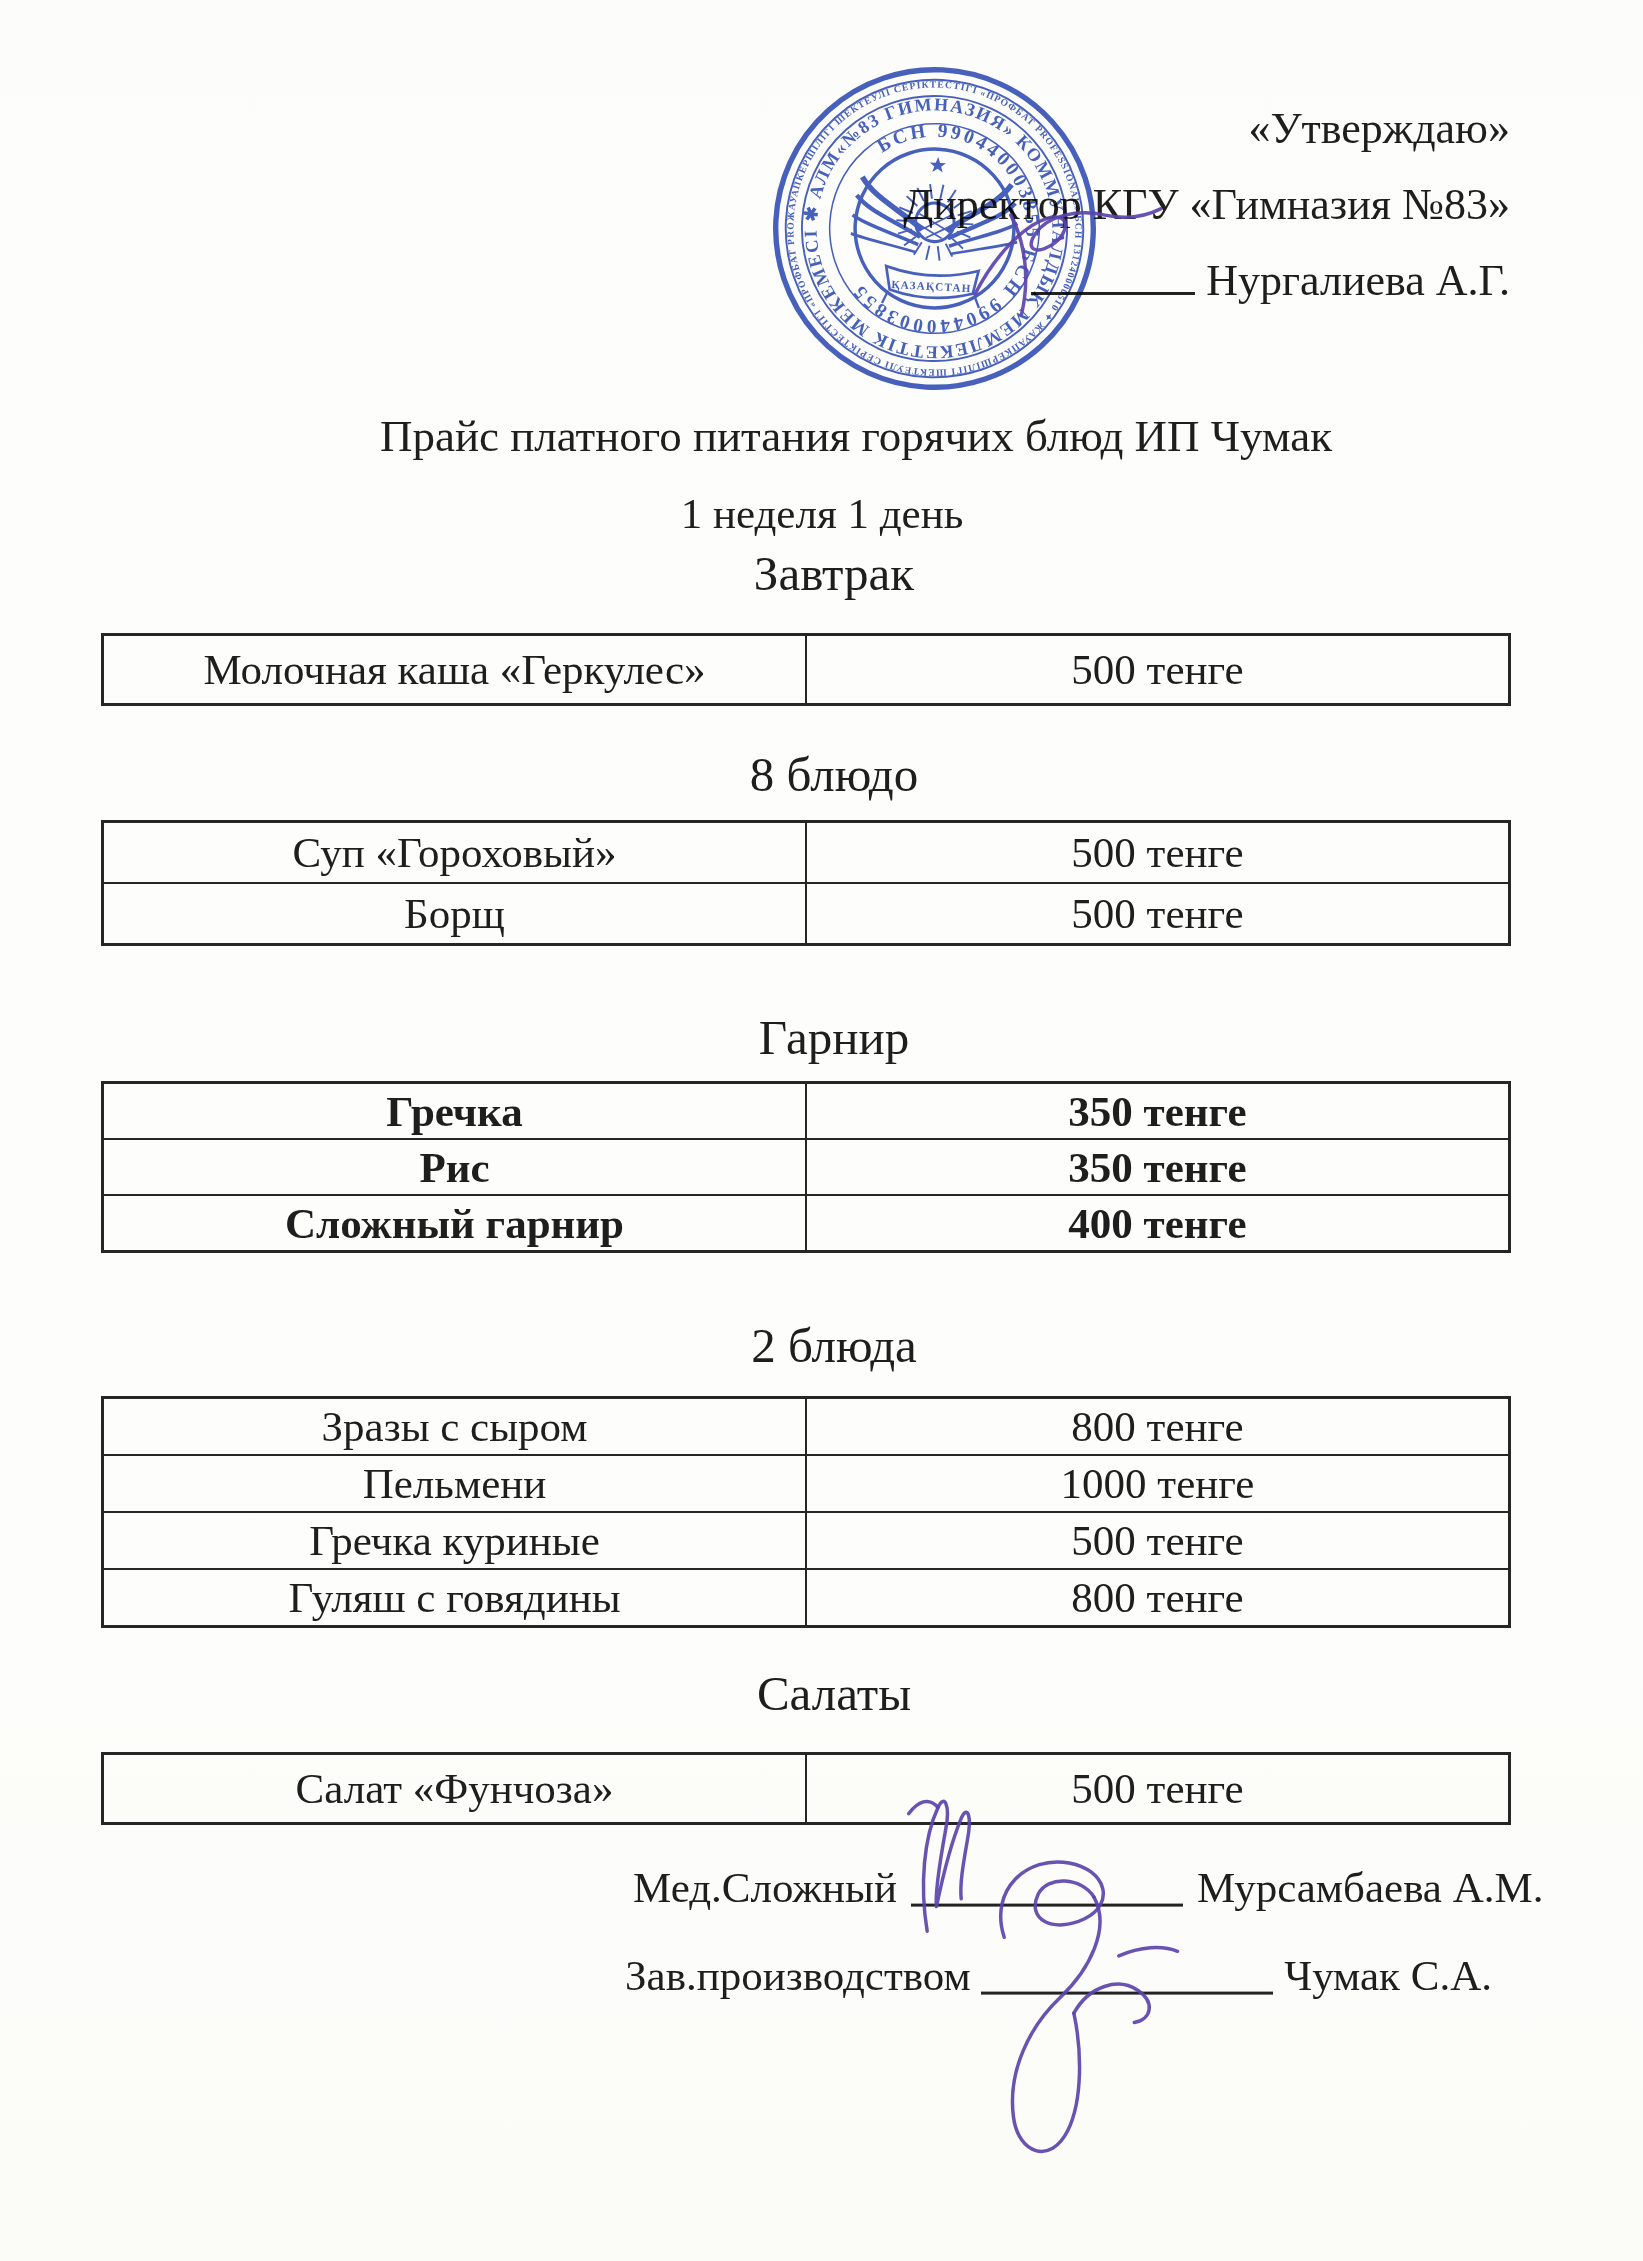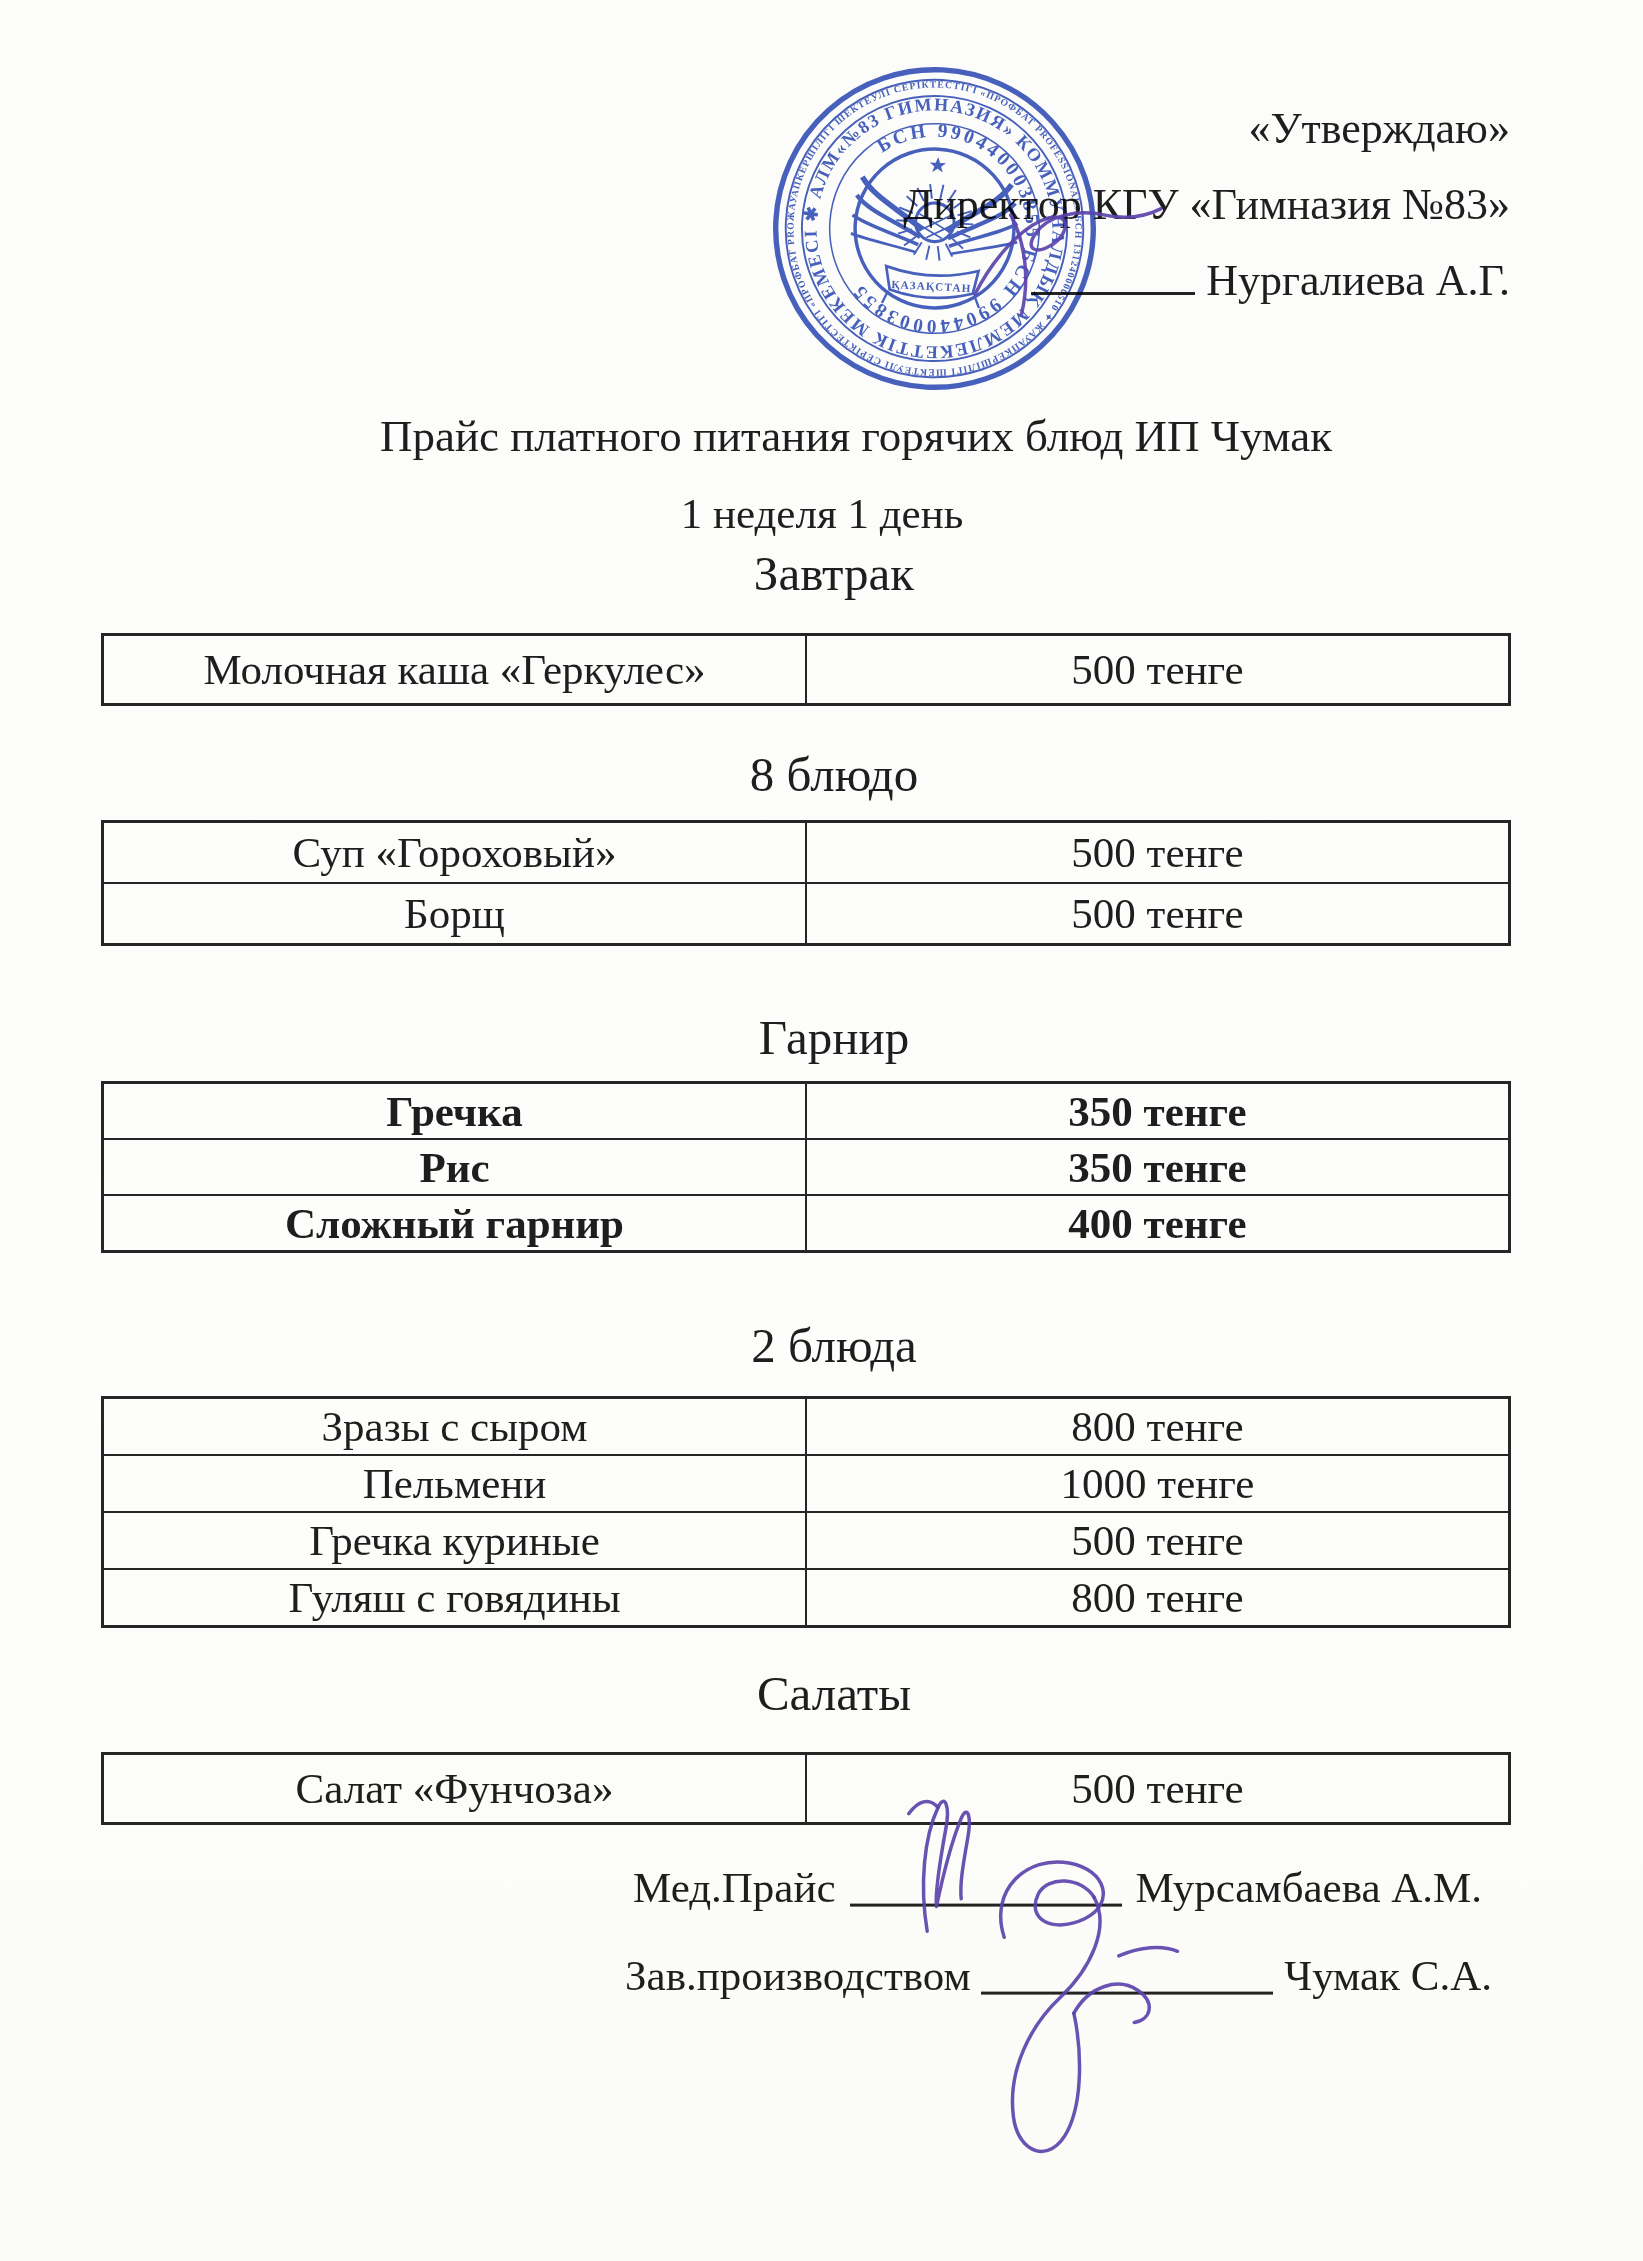--- a/index.html
+++ b/index.html
@@ -224,21 +224,21 @@
   <table class="price t-salads">
     <tbody>
         <tr>
       <td>Салат «Фунчоза»</td>
       <td>500 тенге</td>
     </tr>
   </tbody>
     </table>
 
   <div class="signoff so-med">
-    <span>Мед.Прайс</span><span class="uline"></span><span>Мурсамбаева А.М.</span>
+    <span>Мед.Сложный</span><span class="uline"></span><span>Мурсамбаева А.М.</span>
   </div>
   <div class="signoff so-zav">
     <span>Зав.производством</span><span class="uline"></span><span>Чумак С.А.</span>
   </div>
 
   <svg class="sig sig-med" width="116" height="147" viewBox="0 0 150 190">
     <path d="M 6 28 C 18 12, 32 6, 44 20"></path>
     <path d="M 30 180 C 20 120, 26 58, 44 20 C 52 2, 60 16, 54 48 C 46 92, 40 130, 42 148 C 52 100, 64 58, 74 34 C 82 16, 88 30, 82 62 C 76 96, 72 120, 74 138"></path>
   </svg>
 

